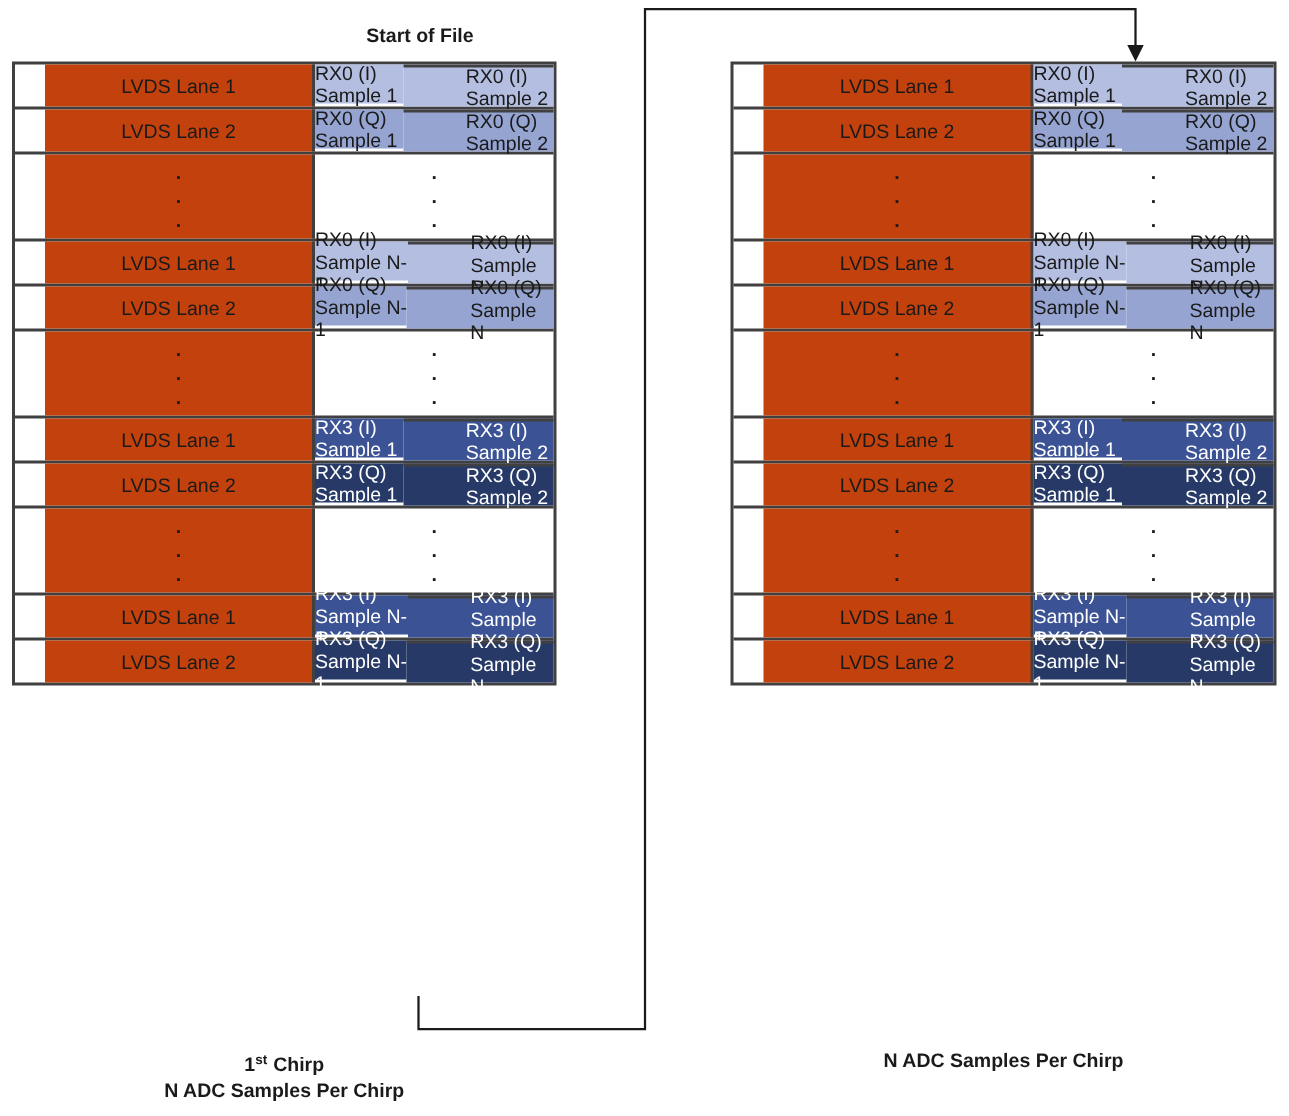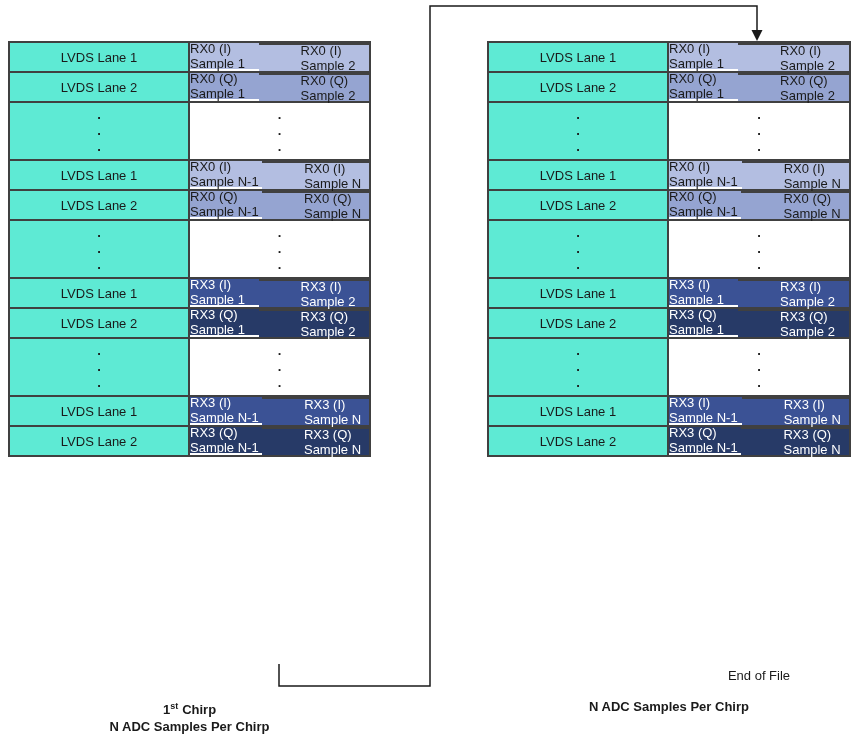--- a/index.html
+++ b/index.html
@@ -15,21 +15,21 @@
     position:absolute;top:41px;border:2px solid var(--bd,#404040);
     box-sizing:border-box;display:flex;flex-direction:column;background:#fff;
   }
   #table-0{left:8px;width:363px;}
   #table-1{left:487px;width:364px;}
   .trow{display:flex;border-bottom:2px solid var(--bd,#404040);}
   .trow:last-child{border-bottom:none;}
   .lane-cell{
     width:178px;flex:0 0 178px;border-right:2px solid var(--bd,#404040);
     display:flex;align-items:center;justify-content:center;
-    font-size:13px;background:#5eead4;
+    font-size:13px;background:#c2410c;margin-left:20px;
   }
   .samples{flex:1;display:flex;flex-direction:row;}
   .sample-cell{
     height:26px;display:flex;align-items:center;justify-content:center;
     font-size:13px;
   }
   .sample-cell + .sample-cell{border-top:2px solid var(--bd,#404040);padding-left:42px;}
   .trow.dots .lane-cell, .trow.dots .dots-cell{height:56px;}
   .dots-cell{
     flex:1;display:flex;flex-direction:column;align-items:center;justify-content:center;
@@ -42,20 +42,21 @@
   #caption-1{left:487px;width:364px;}
   .caption sup{font-size:9px;}
   .cap-word{margin-left:4px;}
   svg.overlay{position:absolute;left:0;top:0;pointer-events:none;}
 </style>
 </head>
 <body>
 
 <div class="canvas">
 
+  <div class="file-label start">Start of File</div>
 
   <div class="lvds-table" id="table-0">
       <div class="trow group">
         <div class="lane-cell">LVDS Lane 1</div>
         <div class="samples">
           <div class="sample-cell" style="background: rgb(179, 190, 225); color: rgb(26, 26, 26);">RX0 (I) Sample 1</div>
           <div class="sample-cell" style="background: rgb(179, 190, 225); color: rgb(26, 26, 26);">RX0 (I) Sample 2</div>
         </div>
       </div>
       <div class="trow group">
@@ -257,21 +258,20 @@
       </div>
       <div class="trow group">
         <div class="lane-cell">LVDS Lane 2</div>
         <div class="samples">
           <div class="sample-cell" style="background: rgb(39, 58, 103); color: rgb(255, 255, 255);">RX3 (Q) Sample N-1</div>
           <div class="sample-cell" style="background: rgb(39, 58, 103); color: rgb(255, 255, 255);">RX3 (Q) Sample N</div>
         </div>
       </div>
     </div>
 
-  <div class="file-label end">End of File</div>
 
   <div class="caption" id="caption-0">
     <div class="cap-line1"><span>1</span><sup>st</sup><span class="cap-word">Chirp</span></div>
     <div class="cap-line2">N ADC Samples Per Chirp</div>
   </div>
 
   <div class="caption" id="caption-1">
     <div class="cap-line2">N ADC Samples Per Chirp</div>
   </div>
 

